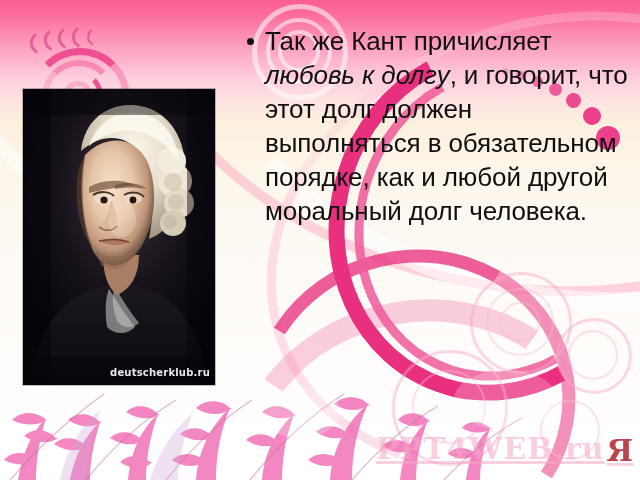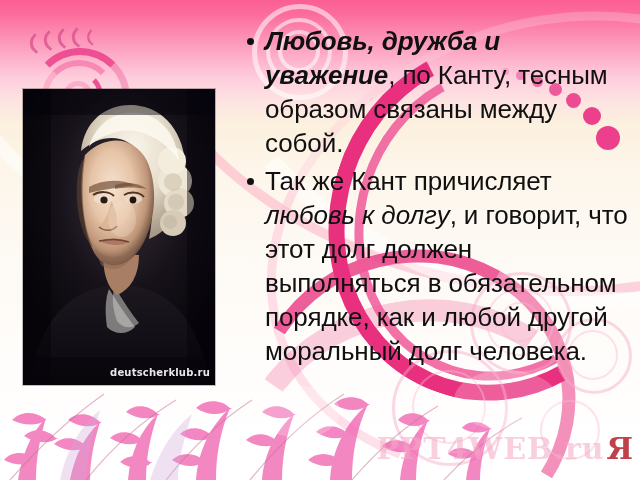--- a/index.html
+++ b/index.html
@@ -237,28 +237,29 @@
     font-size: 12px;
     font-weight: bold;
     color: #6f6f7a;
     opacity: 0.92;
   }
   .wm-ppt {
     position: absolute;
     right: 6px;
     bottom: 14px;
     display: flex;
-    align-items: center;
+    align-items: flex-end;
     gap: 2px;
     font-family: "DejaVu Serif", serif;
     font-size: 30px;
     font-weight: bold;
     letter-spacing: 1px;
     color: rgba(244,168,196,0.55);
     pointer-events: none;
+    text-decoration: underline;
   }
   .wm-ppt .ya {
     font-family: "DejaVu Serif", serif;
     font-size: 30px;
     color: #b4202a;
     opacity: 0.85;
     line-height: 1;
   }
 </style>
 </head>
@@ -439,23 +440,20 @@
       <rect x="164" y="0" width="28" height="296" fill="#05030a" opacity="0.45"></rect>
       <rect x="0" y="0" width="192" height="26" fill="#05030a" opacity="0.45"></rect>
       <rect x="0" y="268" width="192" height="28" fill="#05030a" opacity="0.5"></rect>
     </svg>
     <div class="portrait-watermark">deutscherklub.ru</div>
   </div>
 
   <div class="textblock">
     <ul class="bullets">
       <li>
-        <span class="em-bi">Любовь, дружба и уважение</span><span>, по Канту, тесным образом связаны между собой.</span>
-      </li>
-      <li>
         <span> Так же Кант причисляет </span><span class="em-i">любовь к долгу</span><span>, и говорит, что этот долг должен выполняться в обязательном порядке, как и любой другой моральный долг человека.</span>
       </li>
     </ul>
   </div>
 
 
   <div class="wm-ppt">
     <span>PPT4WEB.ru</span>
     <span class="ya">Я</span>
   </div>

